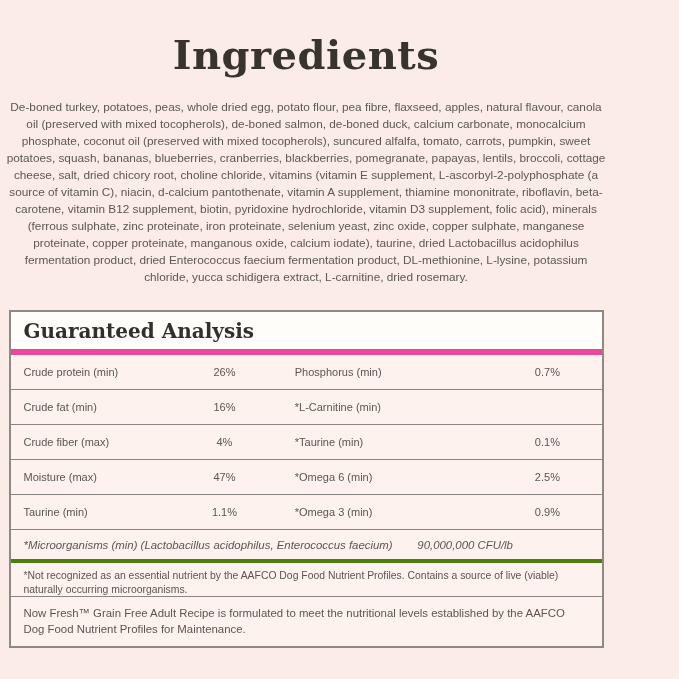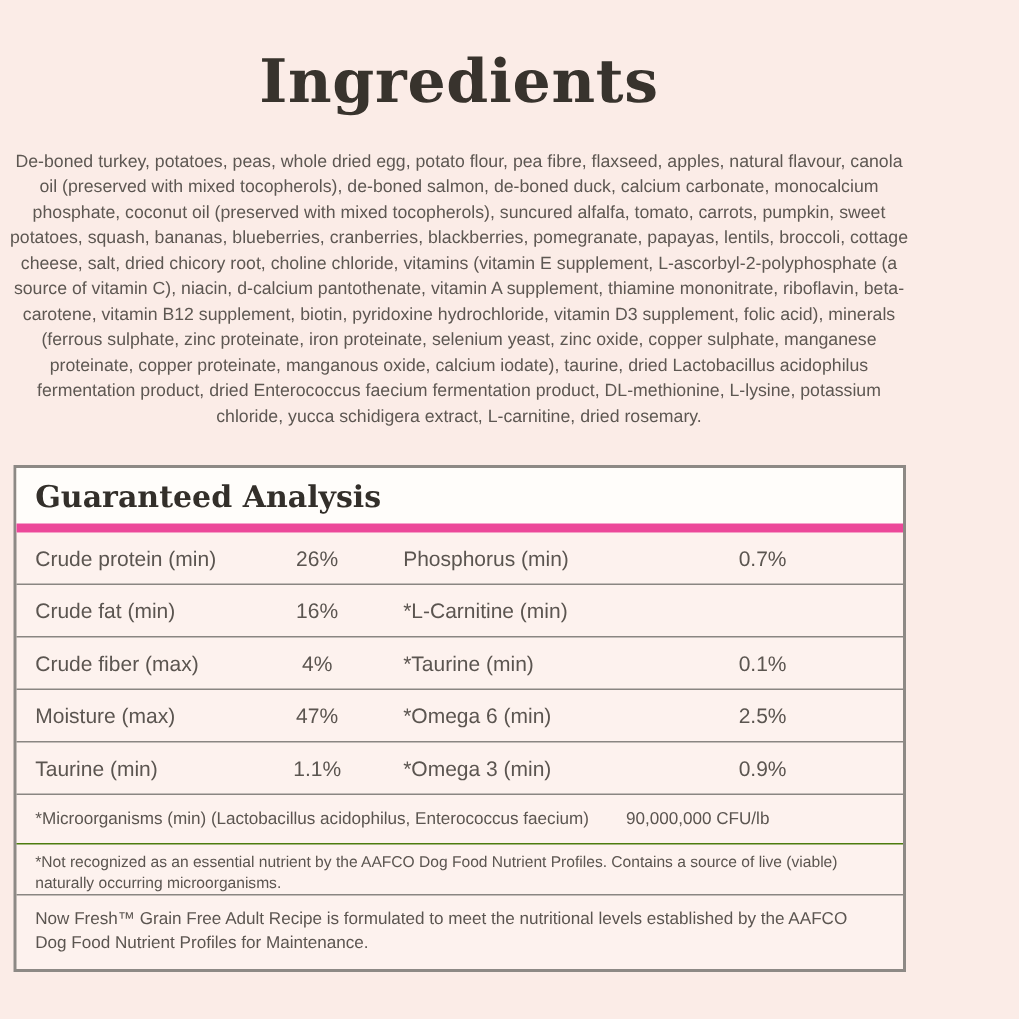--- a/index.html
+++ b/index.html
@@ -46,33 +46,35 @@
     font-size: 20px;
     font-weight: 600;
     color: #332f2a;
   }
   .ga-row {
     display: grid;
     grid-template-columns: 26.5% 15% 27% 31.5%;
     align-items: center;
     min-height: 35px;
     border-bottom: 1px solid #8a8682;
-    font-size: 14px;
+    font-size: 11px;
     color: #5b5550;
+    gap: 13px;
   }
   .ga-row .c-label { padding: 4px 4px 4px 13px; text-align: left; }
   .ga-row .c-val   { padding: 4px 2px; text-align: center; }
   .ga-micro {
     display: grid;
     grid-template-columns: 68.5% 31.5%;
     align-items: center;
     min-height: 33px;
-    border-bottom: 1px solid #4d7c0f;
+    border-bottom: 4px solid #4d7c0f;
     font-size: 11.4px;
     color: #5b5550;
+    font-style: italic;
   }
   .ga-micro .c-label { padding: 4px 4px 4px 13px; }
   .ga-micro .c-val   { padding: 4px 2px; text-align: left; }
   .ga-note {
     padding: 6px 14px 0 13px;
     border-bottom: 1px solid #8a8682;
     font-size: 10.4px;
     line-height: 13.5px;
     color: #5b5550;
   }

